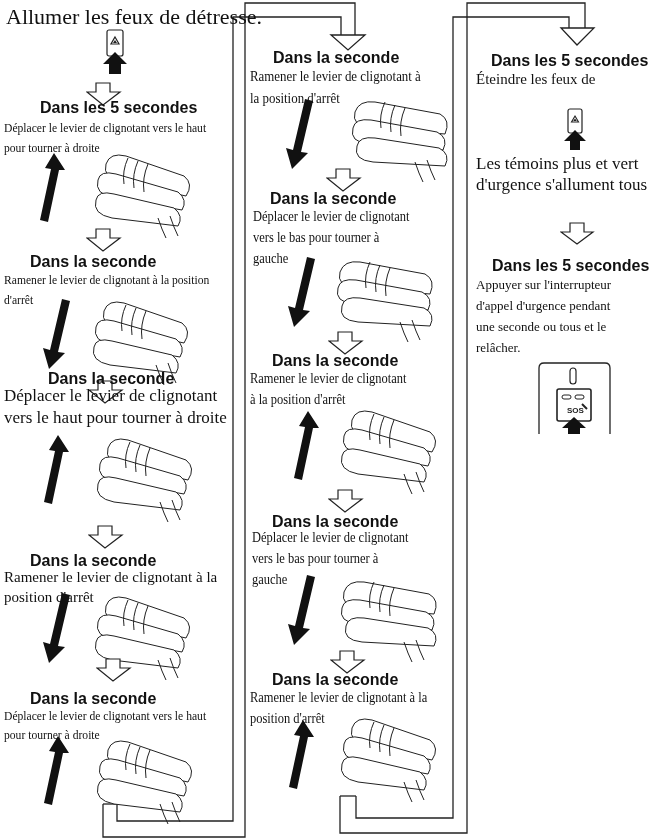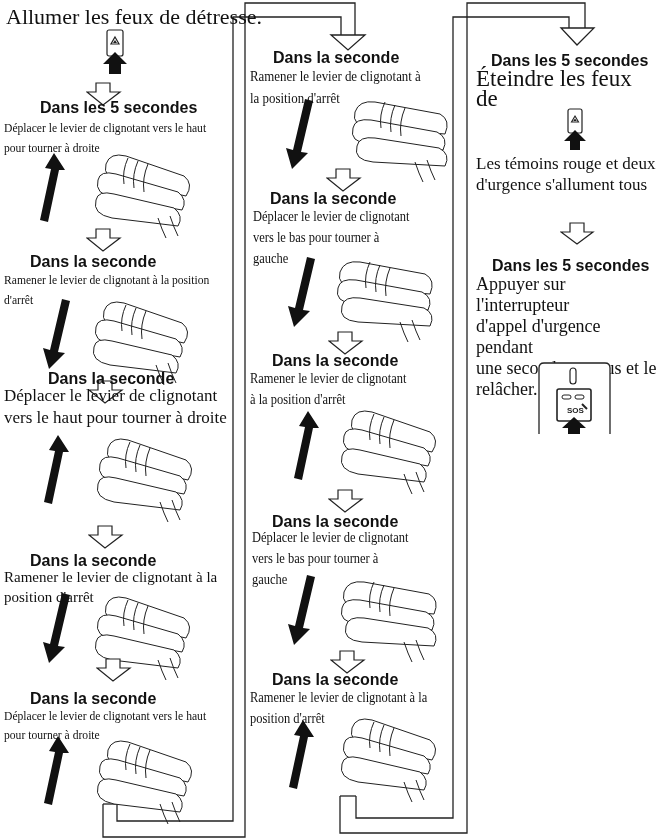--- a/index.html
+++ b/index.html
@@ -34,38 +34,38 @@
   <rect x="7" y="2" width="16" height="26" rx="2" fill="#fff" stroke="#222" stroke-width="1.2"></rect>
   <polygon points="15,9 19,16 11,16" fill="none" stroke="#222" stroke-width="1.2"></polygon>
   <polygon points="15,12 17,15 13,15" fill="#222"></polygon>
   <polygon points="15,24 27,36 21,36 21,46 9,46 9,36 3,36" fill="#111"></polygon>
 </svg>
 
 <div id="col1"></div>
 <div id="col2"></div>
 
 <div class="abs head" style="left:491px;top:52px;font-size:16px;">Dans les 5 secondes</div>
-<div class="abs txt" style="left:476px;top:69px;font-size:23px;line-height:20px;">
+<div class="abs txt" style="left:476px;top:69px;font-size:15px;line-height:20px;">
   <div>Éteindre les feux de</div>
 </div>
 <svg class="abs" style="left:560px;top:108px" width="30" height="44">
   <rect x="8" y="1" width="14" height="24" rx="2" fill="#fff" stroke="#222" stroke-width="1.2"></rect>
   <polygon points="15,8 18.5,14 11.5,14" fill="none" stroke="#222" stroke-width="1.1"></polygon>
   <polygon points="15,10.5 16.8,13 13.2,13" fill="#222"></polygon>
   <polygon points="15,22 26,33 20,33 20,42 10,42 10,33 4,33" fill="#111"></polygon>
 </svg>
 <div class="abs txt" style="left:476px;top:153px;font-size:17px;line-height:21px;">
-  <div>Les témoins rouge et deux</div>
+  <div>Les témoins plus et vert</div>
   <div>d'urgence s'allument tous</div>
 </div>
 <svg class="abs" style="left:560px;top:222px" width="36" height="24">
   <polygon points="10,1 24,1 24,10 33,10 17,22 1,10 10,10" fill="#fff" stroke="#222" stroke-width="1.2"></polygon>
 </svg>
 <div class="abs head" style="left:492px;top:257px;font-size:16px;">Dans les 5 secondes</div>
-<div class="abs txt" style="left:476px;top:274px;font-size:18px;line-height:21px;">
+<div class="abs txt" style="left:476px;top:274px;font-size:13px;line-height:21px;">
   <div>Appuyer sur l'interrupteur</div>
   <div>d'appel d'urgence pendant</div>
   <div>une seconde ou tous et le</div>
   <div>relâcher.</div>
 </div>
 <svg class="abs" style="left:538px;top:362px" width="74" height="72">
   <path d="M1,72 L1,6 Q1,1 6,1 L67,1 Q72,1 72,6 L72,72" fill="#fff" stroke="#222" stroke-width="1.3"></path>
   <rect x="32" y="6" width="6" height="16" rx="3" fill="#fff" stroke="#222" stroke-width="1.2"></rect>
   <rect x="19" y="27" width="34" height="32" rx="2" fill="#fff" stroke="#222" stroke-width="1.6"></rect>
   <rect x="24" y="33" width="9" height="4" rx="2" fill="#fff" stroke="#222" stroke-width="1"></rect>

